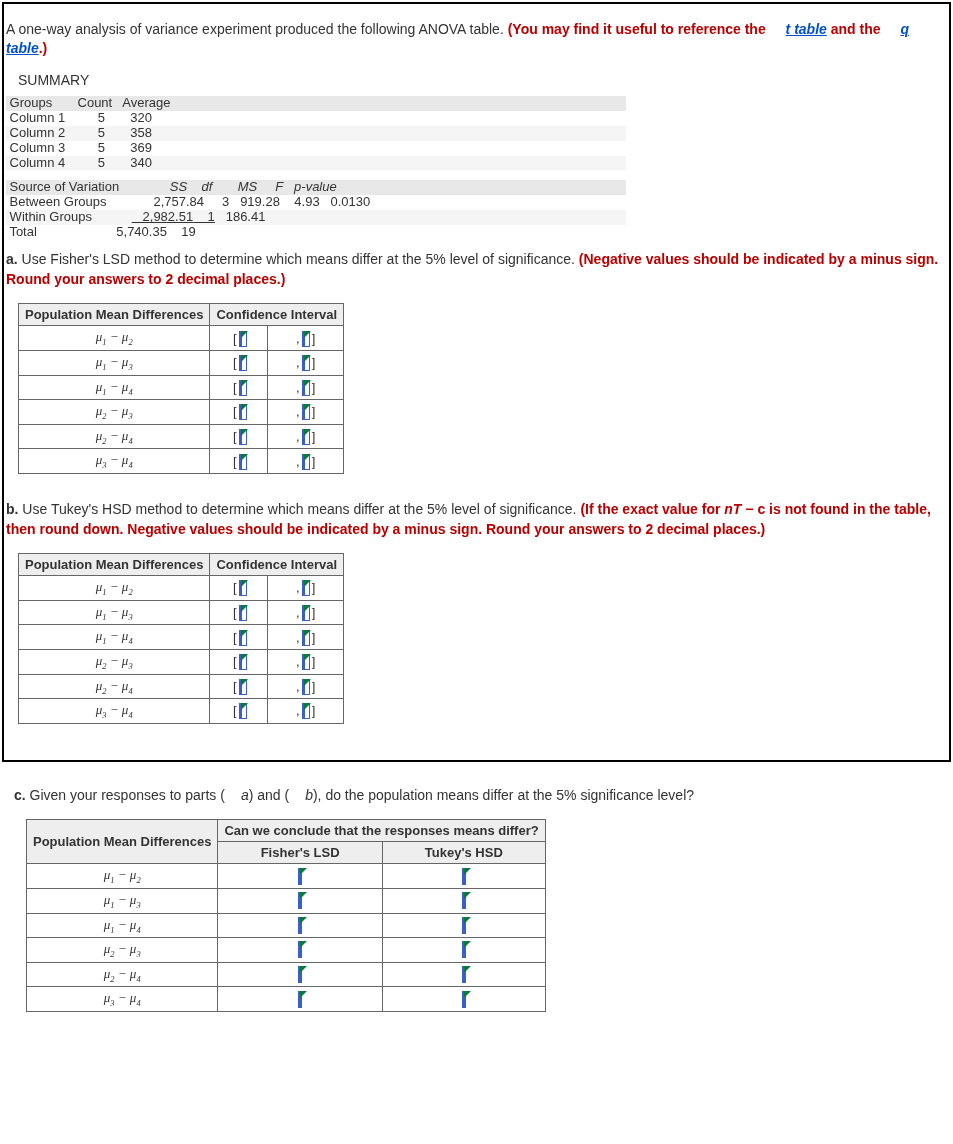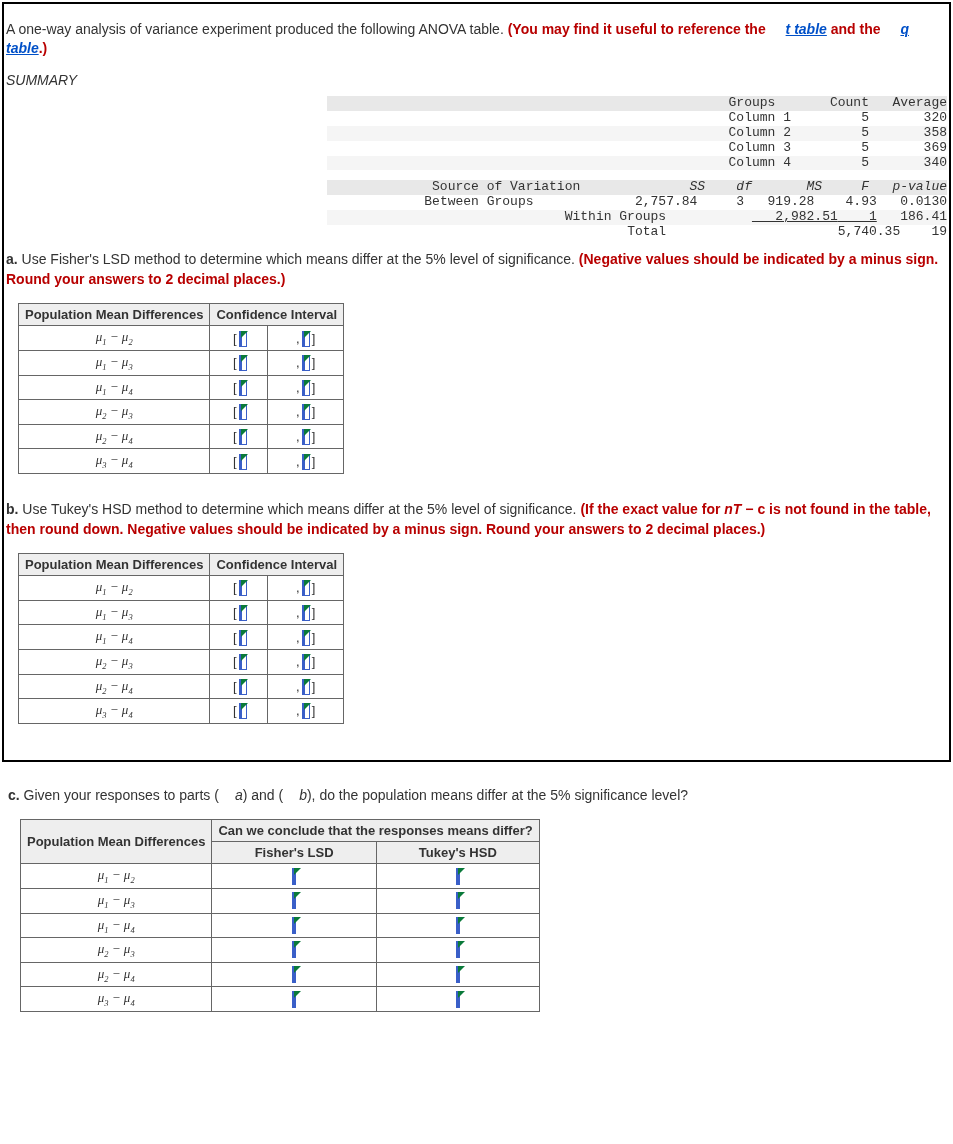--- a/index.html
+++ b/index.html
@@ -18,27 +18,26 @@
     padding: 10px 2px 10px 2px;
     margin: 2px;
     position: relative;
   }
   .prompt {
     margin: 6px 0 12px 0;
     line-height: 1.35;
   }
   .red { color: #b80000; font-weight: bold; }
   a.link-i { color: #0050c8; text-decoration: underline; font-style: italic; }
-  .section-title { margin: 14px 0 8px 0; font-style: italic; }
+  .section-title { margin: 14px 0 8px 12px; }
   .mono {
-    font-family: Liberation Mono, monospace;
+    font-family: Liberation Sans, sans-serif;
     font-size: 13px;
     white-space: pre;
     line-height: 1.15;
-    text-align: right;
   }
   .mono .hdr-row { background: #e8e8e8; display: inline-block; width: 620px; }
   .mono .row-alt { background: #f5f5f5; display: inline-block; width: 620px; }
   .mono .totline { display: inline-block; width: 620px; }
   .subq { margin-top: 10px; line-height: 1.4; }
   .subq .lbl { font-weight: bold; }
   table.inputtbl {
     border-collapse: collapse;
     margin: 14px 16px 26px 12px;
   }
@@ -88,21 +87,21 @@
     position: relative;
   }
   .sel::before {
     content: "";
     position: absolute;
     left: -1px; top: -1px;
     width: 0; height: 0;
     border-top: 7px solid #0a7a3a;
     border-right: 7px solid transparent;
   }
-  .outer-c { margin-top: 24px; padding-left: 8px; }
+  .outer-c { margin-top: 24px; padding-left: 14px; }
   .ital { font-style: italic; margin-left: 16px; }
   .nt { font-style: italic; text-align: right; }
 </style>
 </head>
 <body>
 
 <div class="frame">
 
   <p class="prompt">
     <span>A one-way analysis of variance experiment produced the following ANOVA table. </span>

